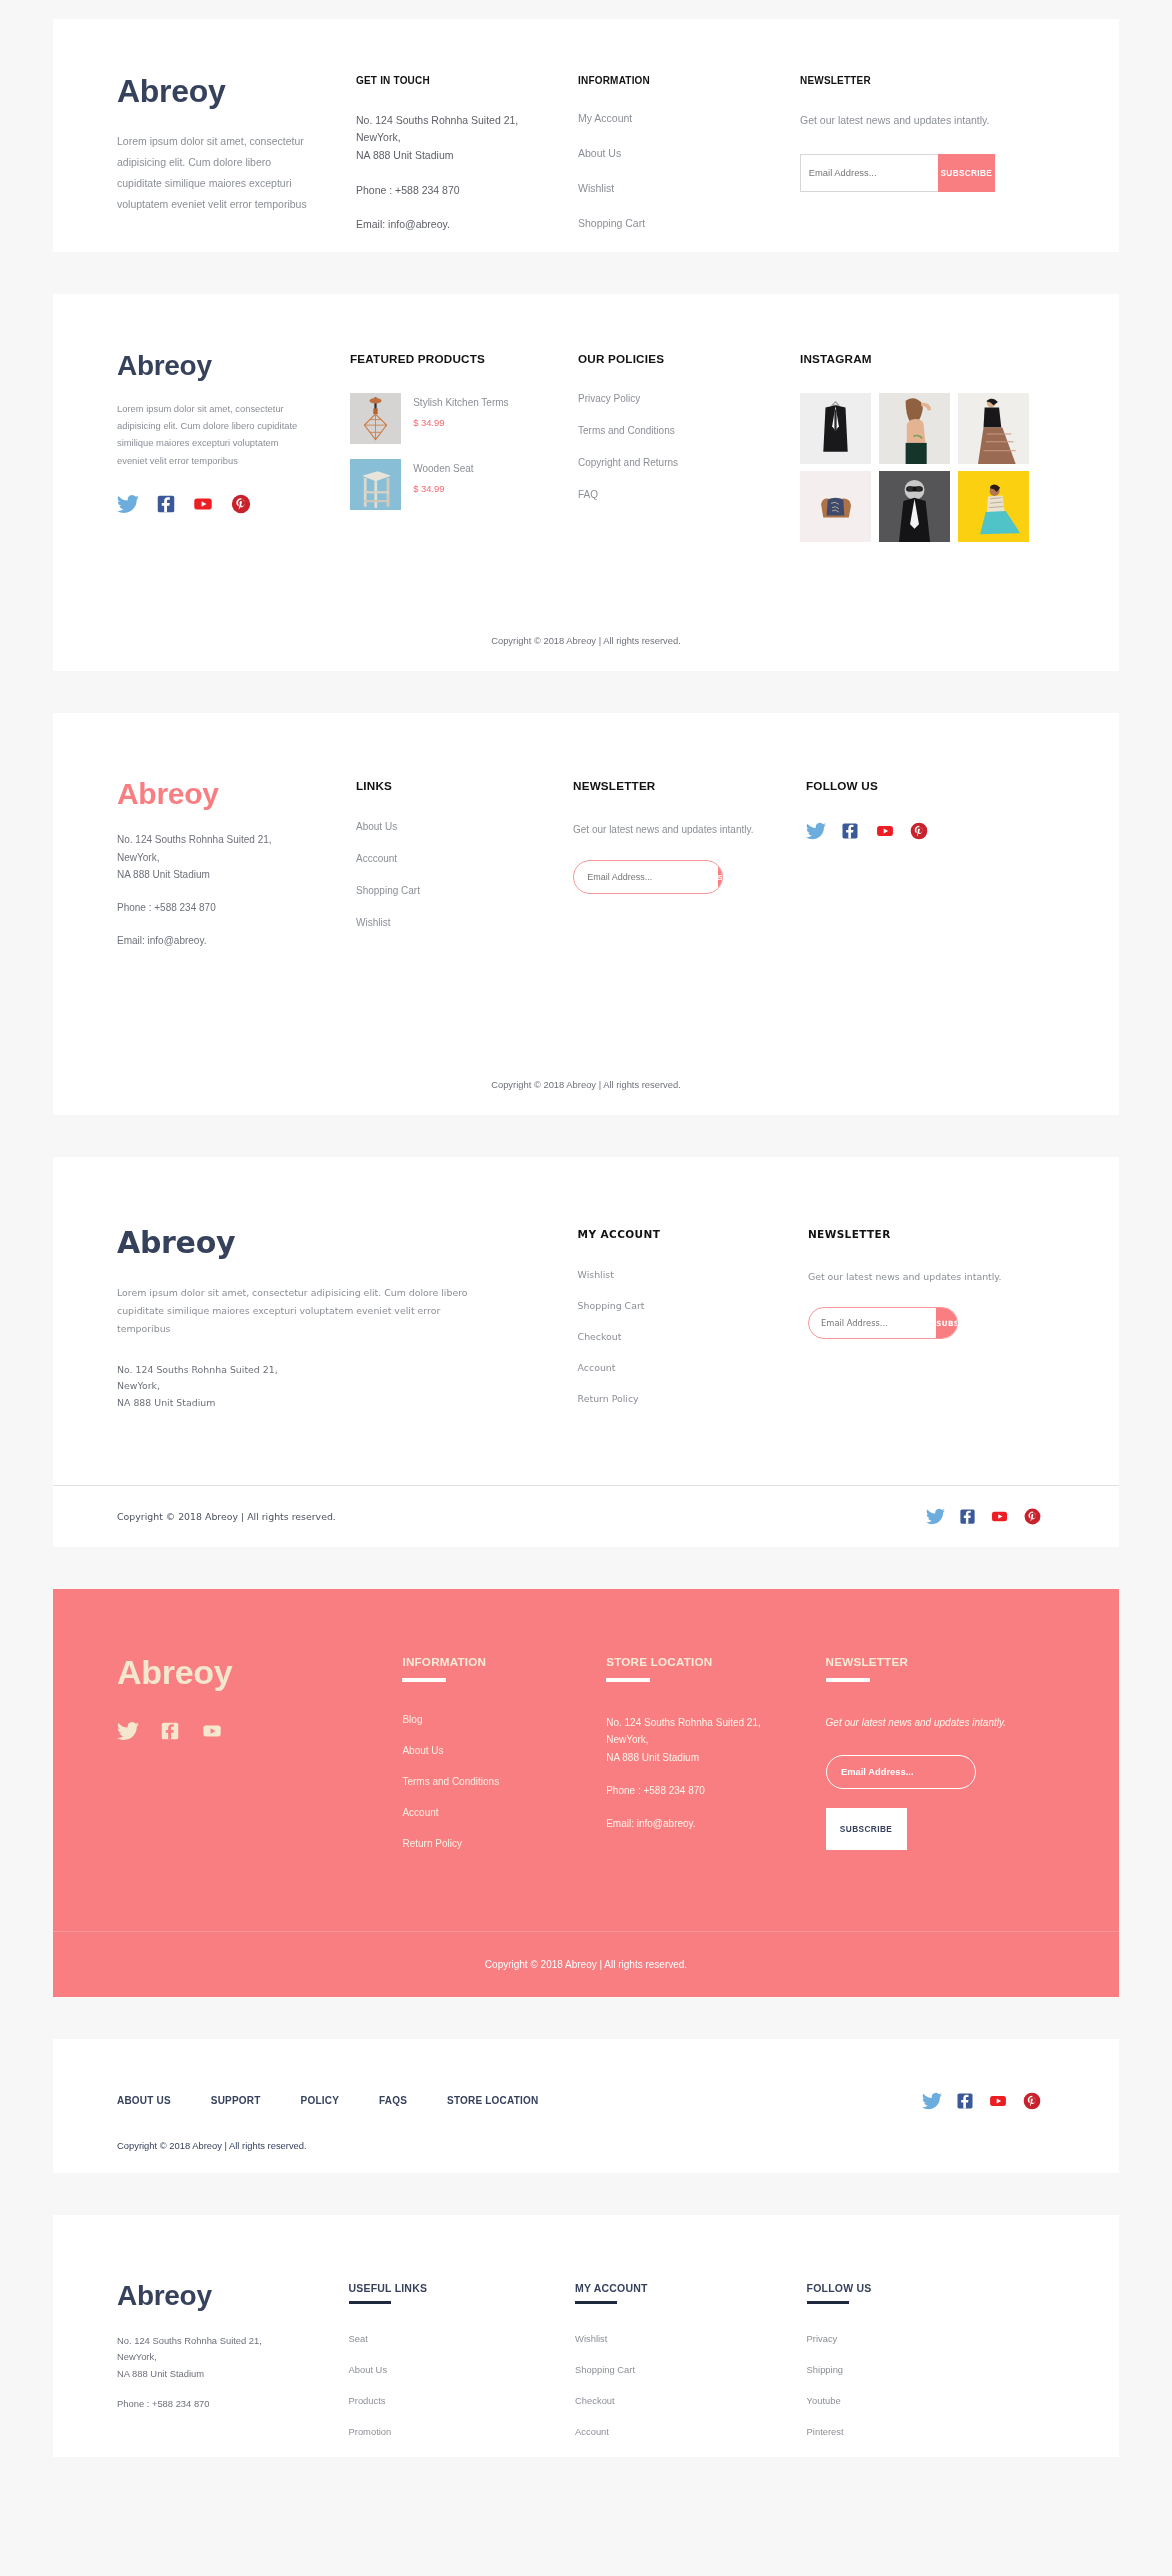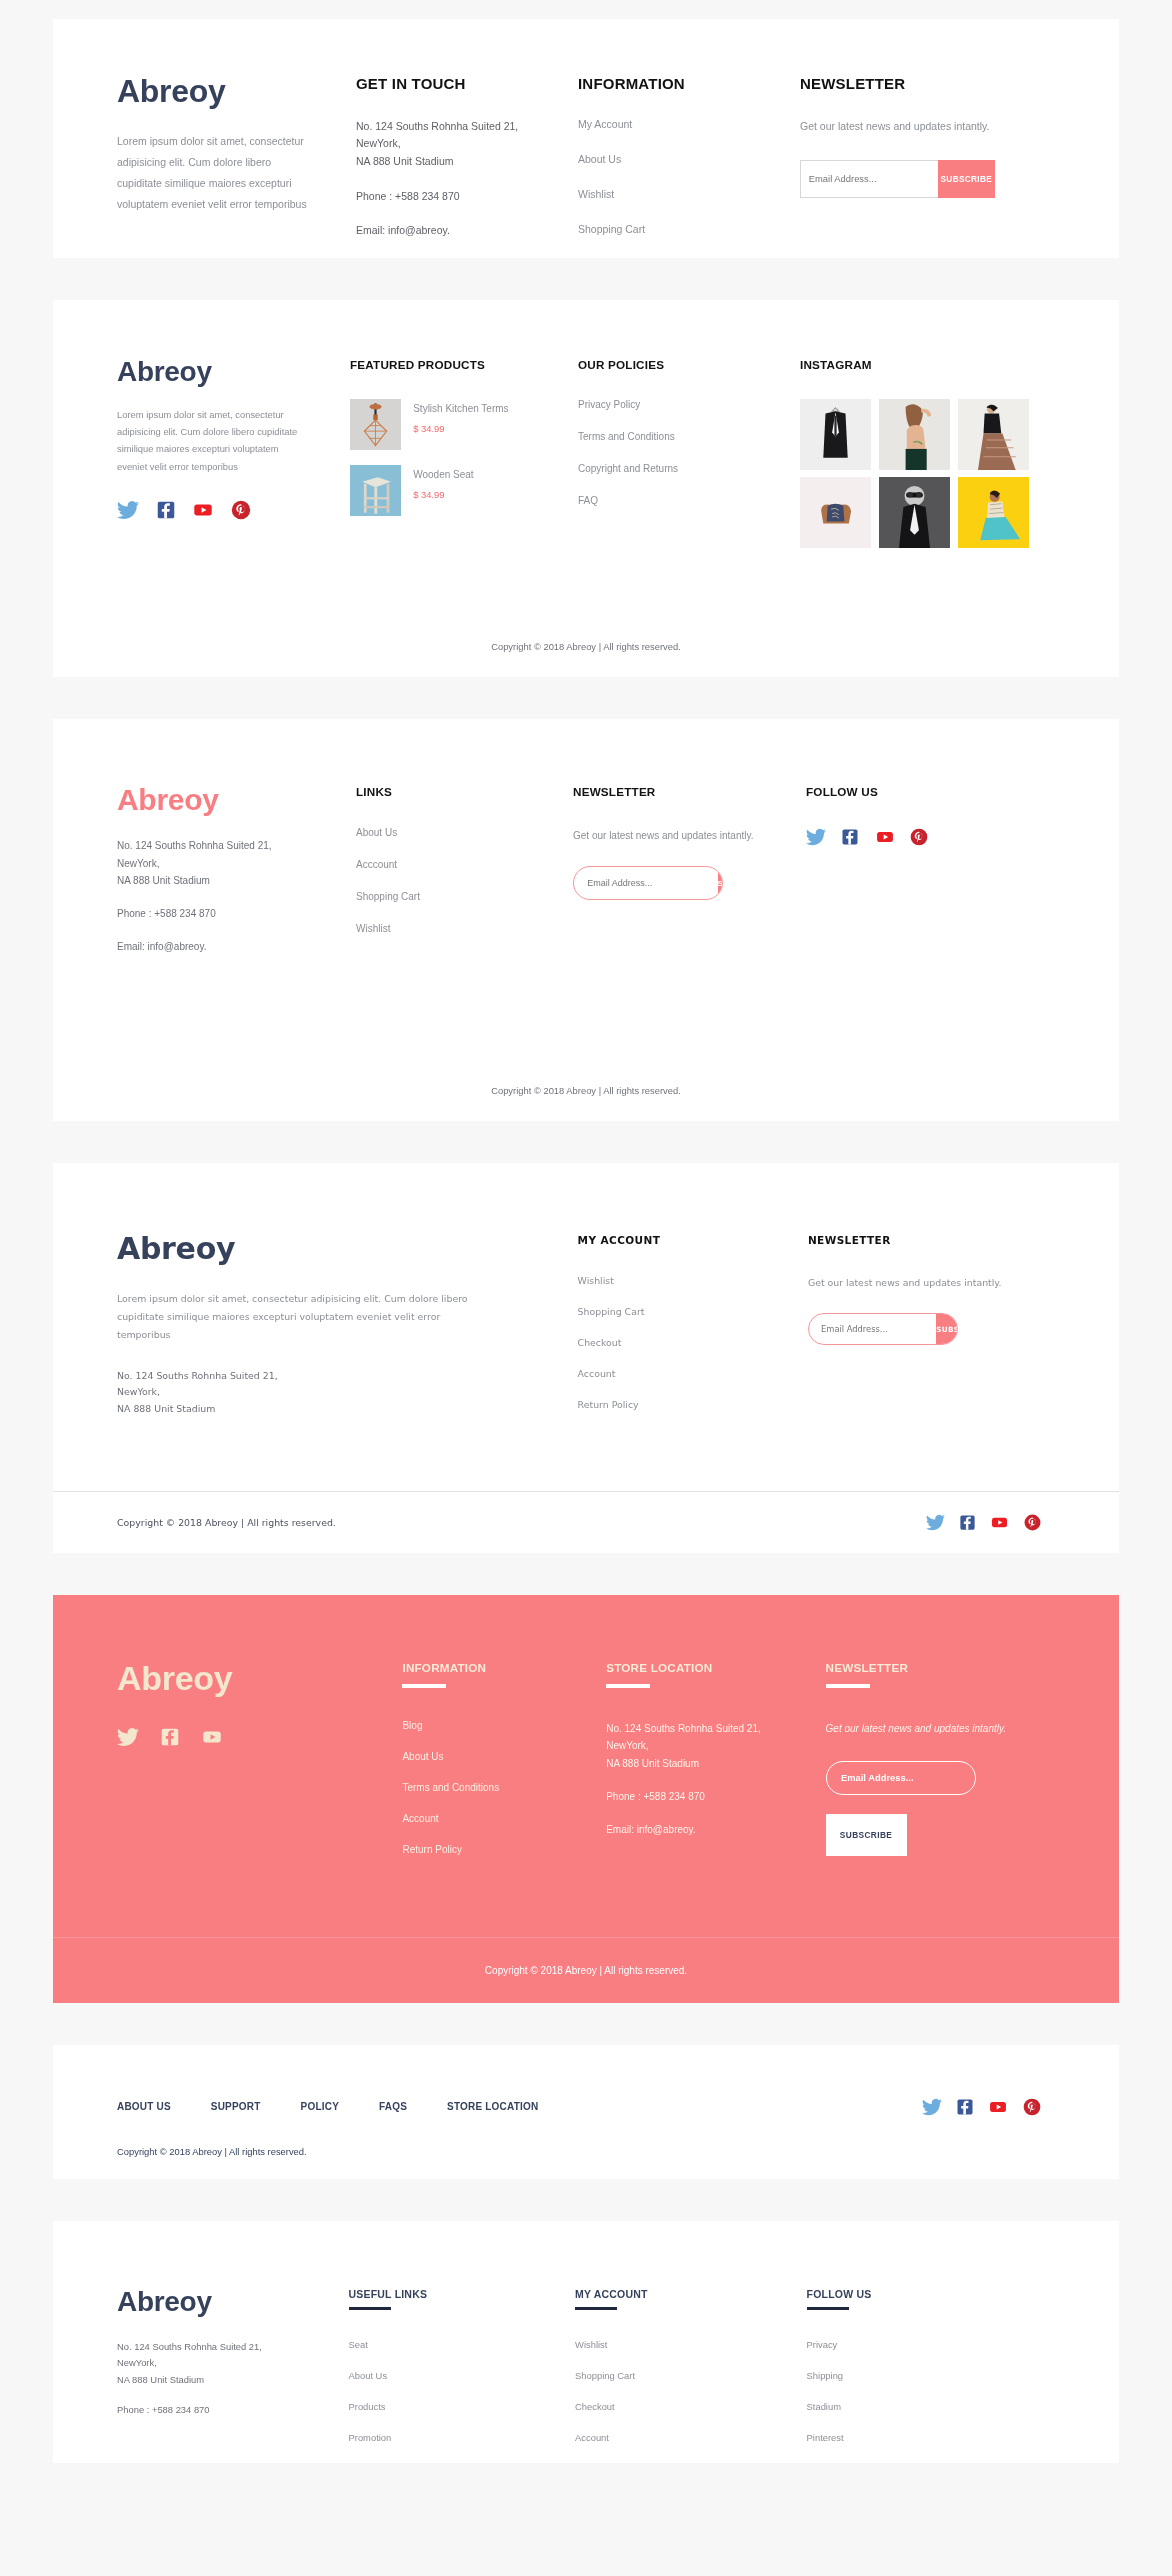--- a/index.html
+++ b/index.html
@@ -37,21 +37,21 @@
 
   
   #s1 { padding: 56px 0 0 0; }
   #s1 .cols { padding: 0 64px 0 64px; }
   #s1 .c1 { width: 239px; }
   #s1 .c2 { width: 222px; }
   #s1 .c3 { width: 222px; }
   #s1 .c4 { width: 250px; }
   #s1 .logo { font-size: 32px; line-height: 1; margin-bottom: 24.4px; }
   #s1 .desc { font-size: 10.5px; line-height: 2.0; width: 200px; }
-  #s1 .col-title { font-size: 15px; margin-bottom: 25.5px; }
+  #s1 .col-title { font-size: 10px; margin-bottom: 25.5px; }
   #s1 .addr { color: #5c5f66; font-size: 10.5px; line-height: 1.7; }
   #s1 .addr p { margin-bottom: 16.7px; }
   #s1 .link-list li { font-size: 10.5px; margin-bottom: 23px; }
   #s1 .nl-text { color: #8b8f96; font-size: 10.5px; line-height: 1.7; margin-bottom: 24.4px; }
   #s1 .nl-form { display: flex; width: 195px; height: 38px; }
   #s1 .nl-form input {
     flex: 1; border: none; border-top: 0.6px solid #d7d7d7; border-bottom: 0.6px solid #d7d7d7;
     border-left: 0.6px solid #d7d7d7; font-size: 9.4px; color: #8b8f96; padding: 0 7.8px;
     font-family: "Liberation Sans", sans-serif; background: #fff; outline: none;
   }
@@ -672,20 +672,20 @@
         </ul>
     </div>
     <div class="c4">
       <span class="title-wrap">
         <span class="col-title">FOLLOW US</span>
       </span>
       <div class="ttl-rule"></div>
       <ul class="link-list" id="s7-follow">
           <li>Privacy</li>
           <li>Shipping</li>
-          <li>Stadium</li>
+          <li>Youtube</li>
           <li>Pinterest</li>
         </ul>
     </div>
   </div>
 
 </div>
 
 
 </body></html>

